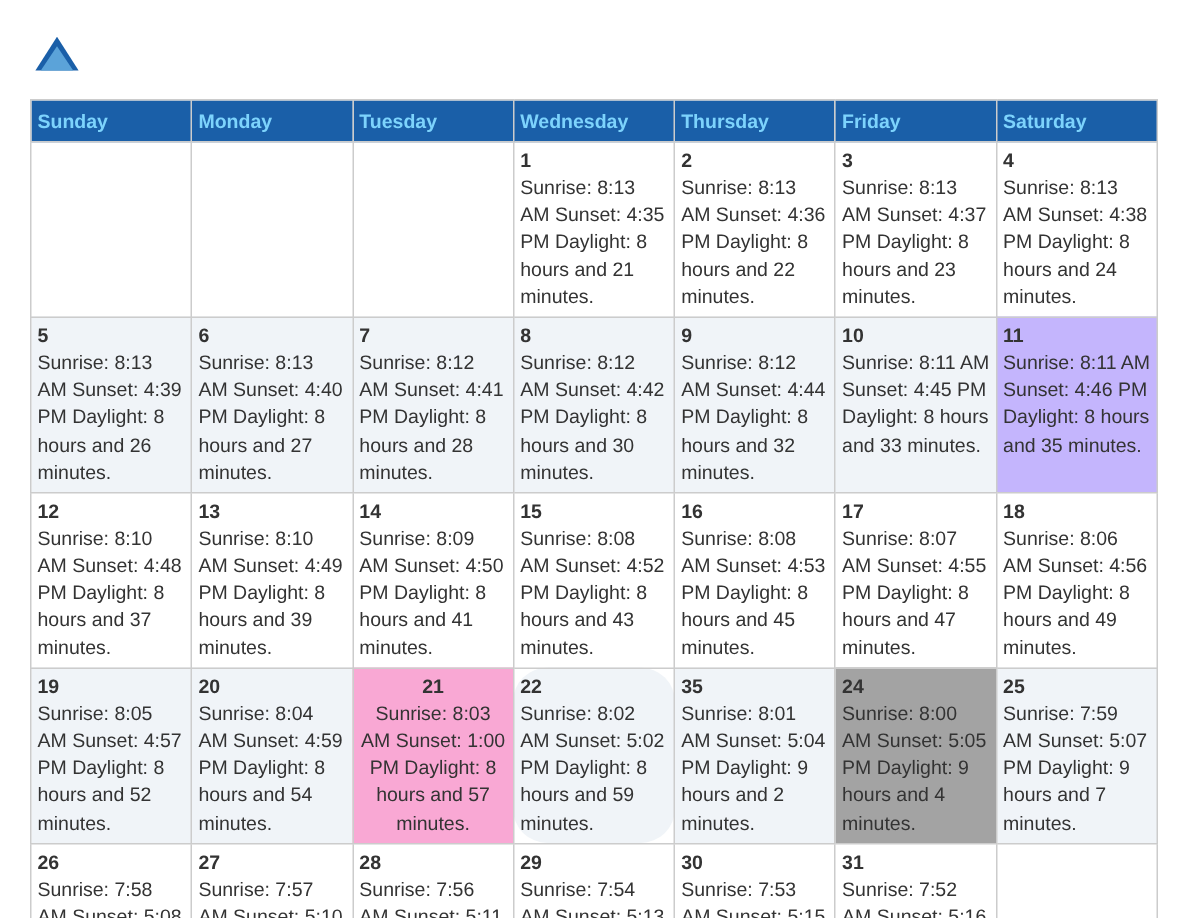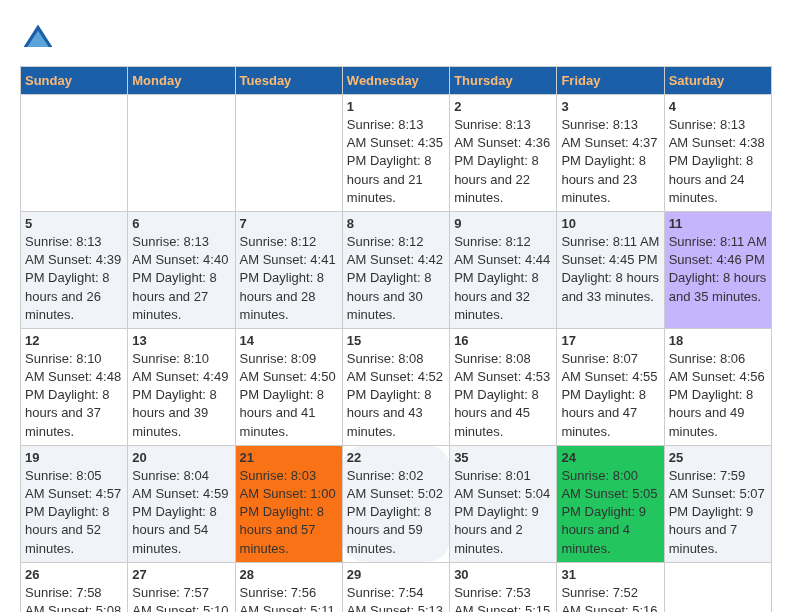--- a/index.html
+++ b/index.html
@@ -52,21 +52,21 @@
     .location {
       font-size: 16px;
       color: #555;
     }
     .calendar {
       width: 100%;
       border-collapse: collapse;
     }
     .calendar th {
       background-color: #1a5fa8;
-      color: #fdba74;
+      color: #7dd3fc;
       padding: 6px 4px;
       font-size: 13px;
       text-align: left;
       border: 1px solid #ccc;
     }
     .calendar td {
       border: 1px solid #ccc;
       vertical-align: top;
       padding: 4px;
       width: calc(100% / 7);
@@ -247,39 +247,39 @@
           <div class="cell-content">Sunrise: 8:05 AM
 Sunset: 4:57 PM
 Daylight: 8 hours and 52 minutes.</div>
         </td>
         <td style="background-color: rgb(240, 244, 248);">
           <div class="day-number">20</div>
           <div class="cell-content">Sunrise: 8:04 AM
 Sunset: 4:59 PM
 Daylight: 8 hours and 54 minutes.</div>
         </td>
-        <td style="background-color: #f97316;">
+        <td style="background-color: #f9a8d4; text-align: center;">
           <div class="day-number">21</div>
           <div class="cell-content">Sunrise: 8:03 AM
 Sunset: 1:00 PM
 Daylight: 8 hours and 57 minutes.</div>
         </td>
         <td style="background-color: rgb(240, 244, 248); border-radius: 23px;">
           <div class="day-number">22</div>
           <div class="cell-content">Sunrise: 8:02 AM
 Sunset: 5:02 PM
 Daylight: 8 hours and 59 minutes.</div>
         </td>
         <td style="background-color: rgb(240, 244, 248);">
           <div class="day-number">35</div>
           <div class="cell-content">Sunrise: 8:01 AM
 Sunset: 5:04 PM
 Daylight: 9 hours and 2 minutes.</div>
         </td>
-        <td style="background-color: #22c55e;">
+        <td style="background-color: #a3a3a3;">
           <div class="day-number">24</div>
           <div class="cell-content">Sunrise: 8:00 AM
 Sunset: 5:05 PM
 Daylight: 9 hours and 4 minutes.</div>
         </td>
         <td style="background-color: rgb(240, 244, 248);">
           <div class="day-number">25</div>
           <div class="cell-content">Sunrise: 7:59 AM
 Sunset: 5:07 PM
 Daylight: 9 hours and 7 minutes.</div>

